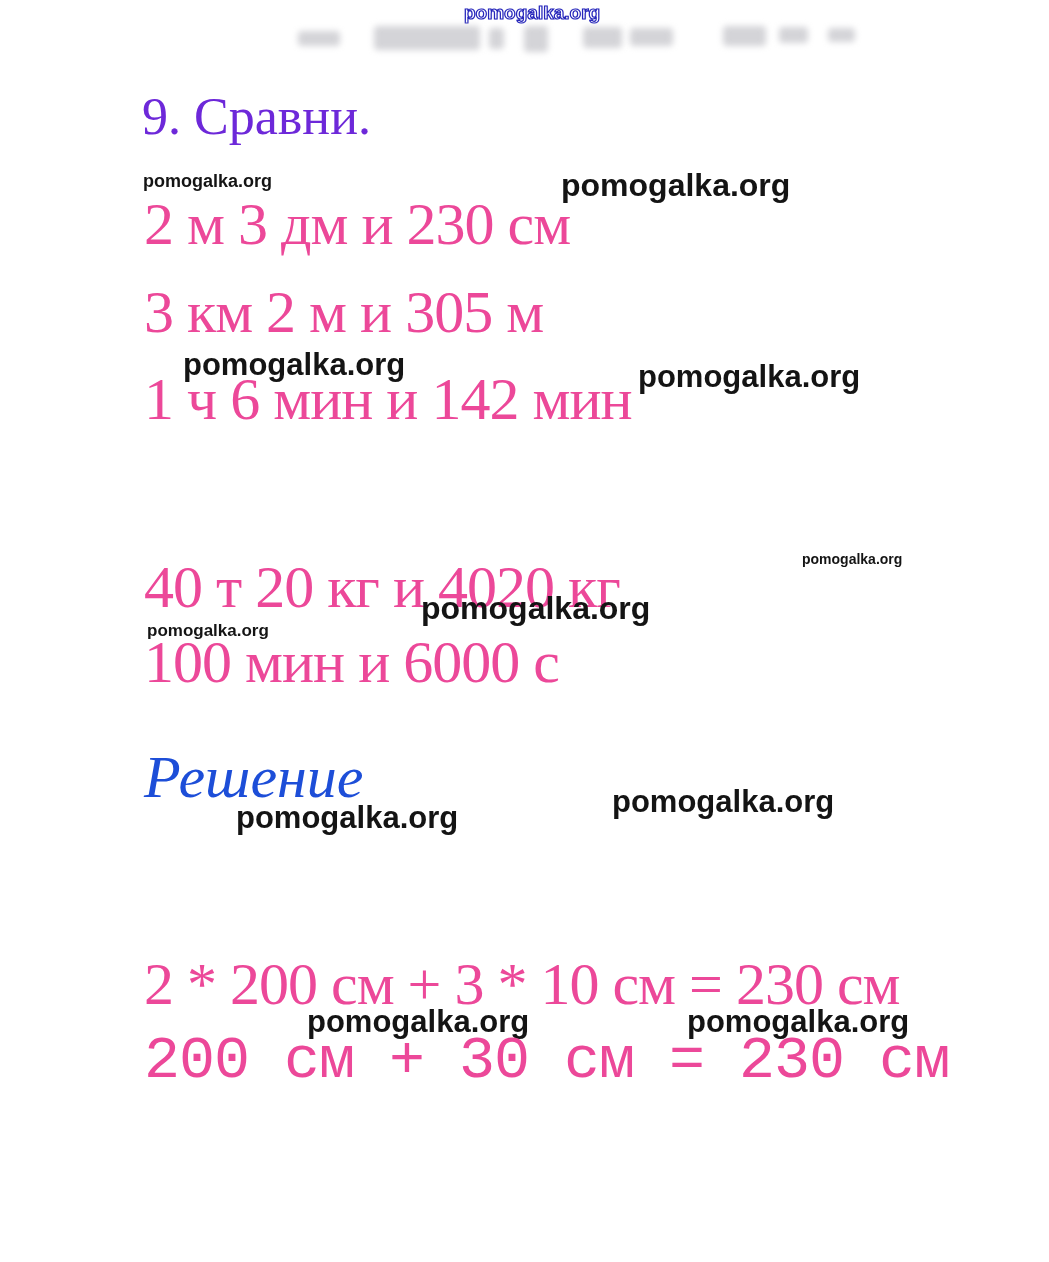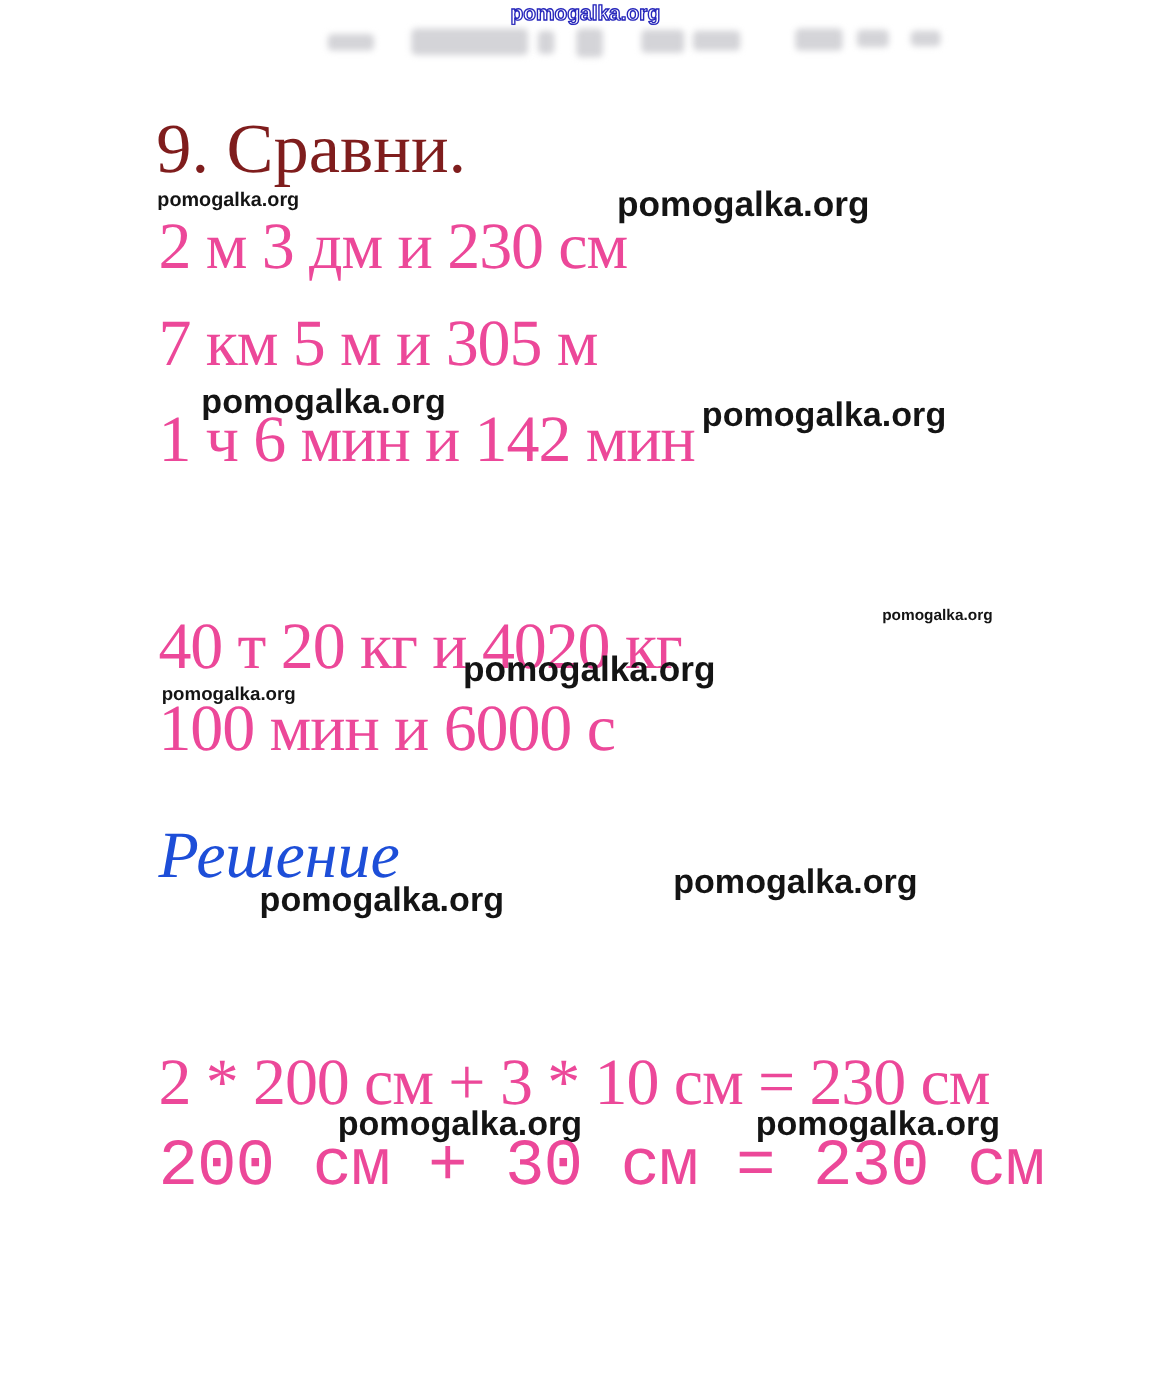--- a/index.html
+++ b/index.html
@@ -23,25 +23,25 @@
     font-family: "Liberation Serif", serif;
     font-size: 60px;
     line-height: 1.1;
     white-space: nowrap;
     color: #ec4899;
     letter-spacing: -1px;
   }
   .doc-title {
     position: absolute;
     left: 142px;
-    top: 100px;
+    top: 88px;
     font-family: "Liberation Serif", serif;
-    font-size: 64px;
+    font-size: 52px;
     line-height: 1.1;
-    color: #7f1d1d;
+    color: #6d28d9;
   }
   .solution-heading {
     position: absolute;
     left: 144px;
     top: 744px;
     font-family: "Liberation Serif", serif;
     font-style: italic;
     font-size: 60px;
     line-height: 1.1;
     color: #1d4ed8;
@@ -84,21 +84,21 @@
   <div class="smudge" style="left:723px; top:26px; width:43px; height:20px;"></div>
   <div class="smudge" style="left:779px; top:27px; width:29px; height:16px;"></div>
   <div class="smudge" style="left:828px; top:28px; width:27px; height:14px;"></div>
 
   <div class="doc-title">9. Сравни.</div>
 
   <div class="wm" style="left:143px; top:172px; font-size:18px;">pomogalka.org</div>
   <div class="wm" style="left:561px; top:169px; font-size:32px;">pomogalka.org</div>
 
   <div class="doc-line" style="top:191px;">2 м 3 дм и 230 см</div>
-  <div class="doc-line" style="top:279px;">7 км 5 м и 305 м</div>
+  <div class="doc-line" style="top:279px;">3 км 2 м и 305 м</div>
 
   <div class="wm" style="left:183px; top:349px; font-size:31px;">pomogalka.org</div>
   <div class="wm" style="left:638px; top:361px; font-size:31px;">pomogalka.org</div>
 
   <div class="doc-line" style="top:366px;">1 ч 6 мин и 142 мин</div>
   <div class="doc-line" style="top:554px;text-align:right;">40 т 20 кг и 4020 кг</div>
 
   <div class="wm" style="left:802px; top:552px; font-size:14px; font-weight:600;">pomogalka.org</div>
   <div class="wm" style="left:421px; top:592px; font-size:32px;">pomogalka.org</div>
   <div class="wm" style="left:147px; top:622px; font-size:17px;">pomogalka.org</div>

